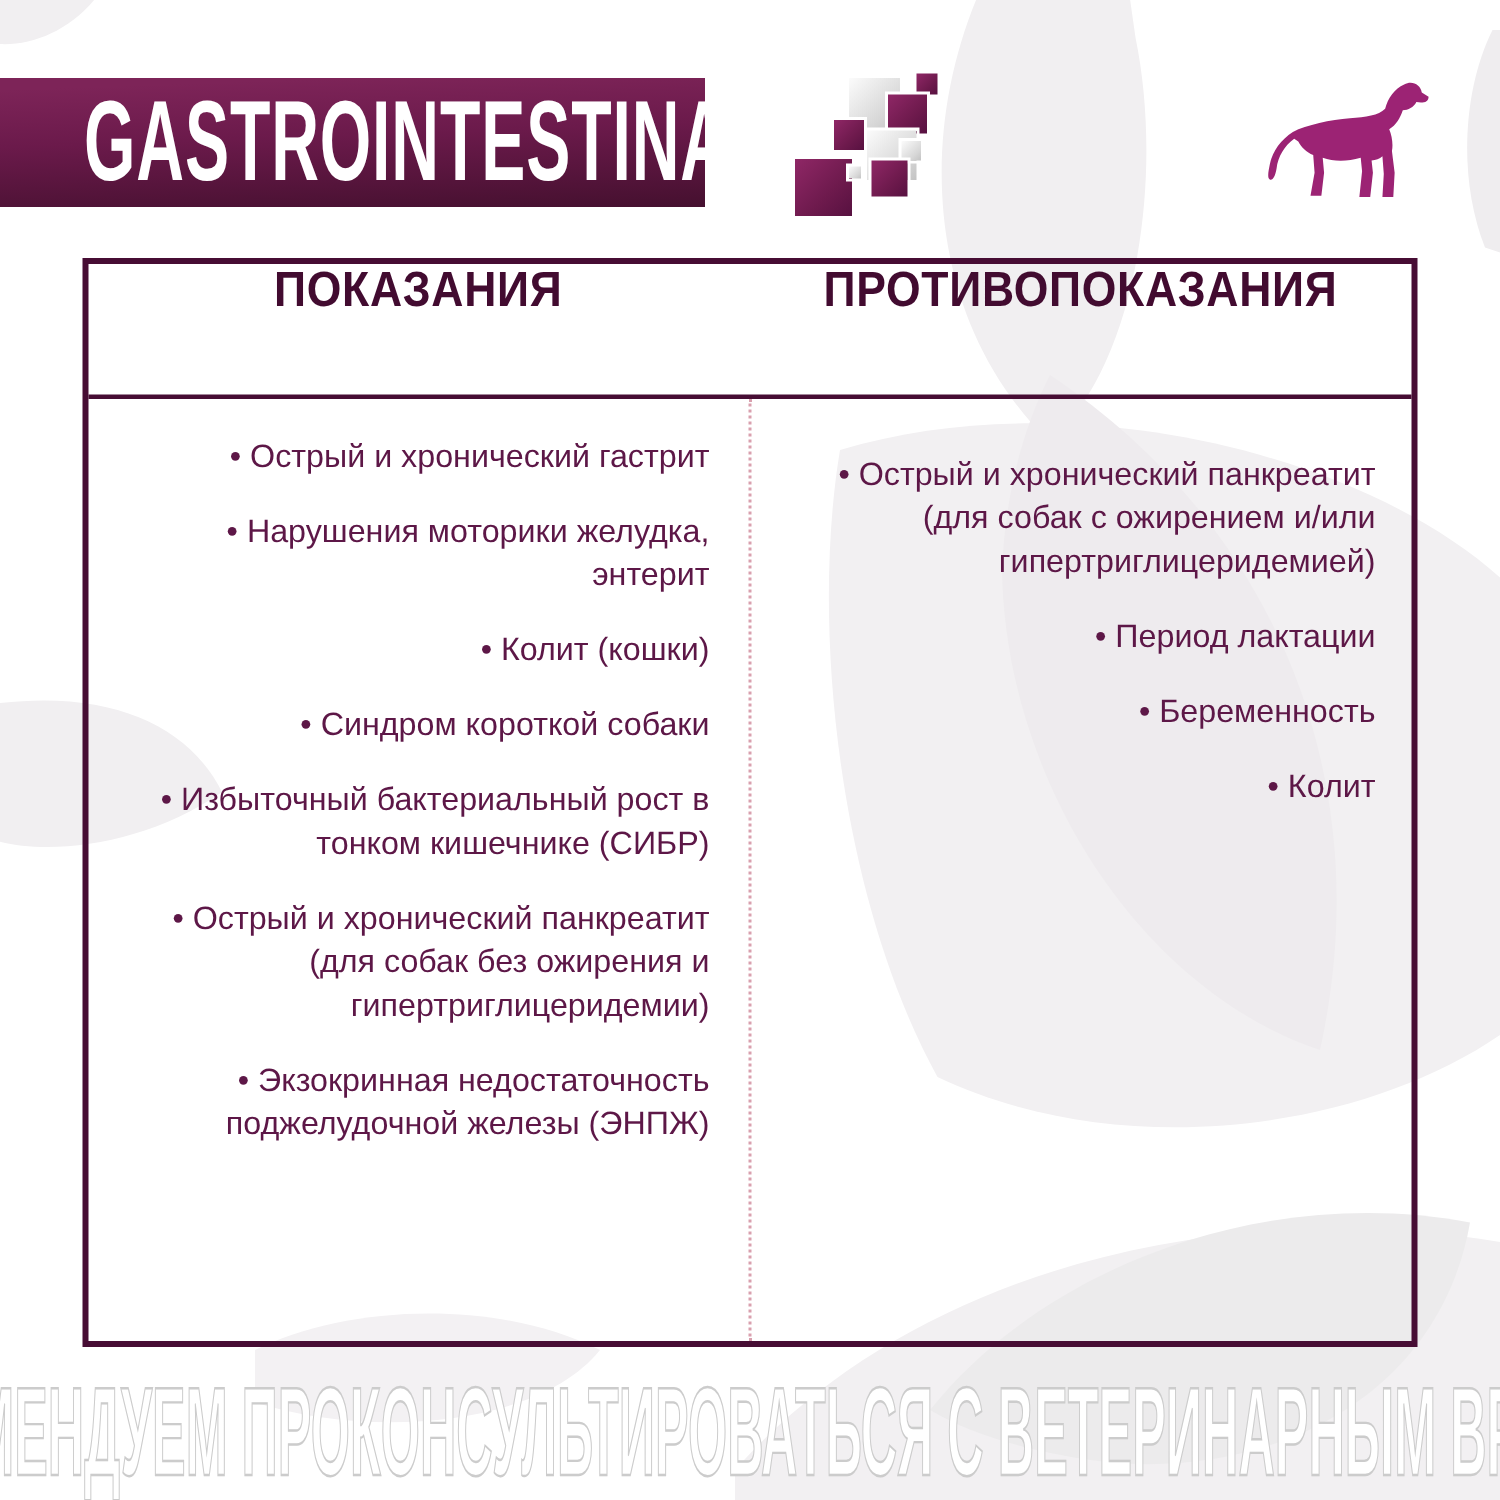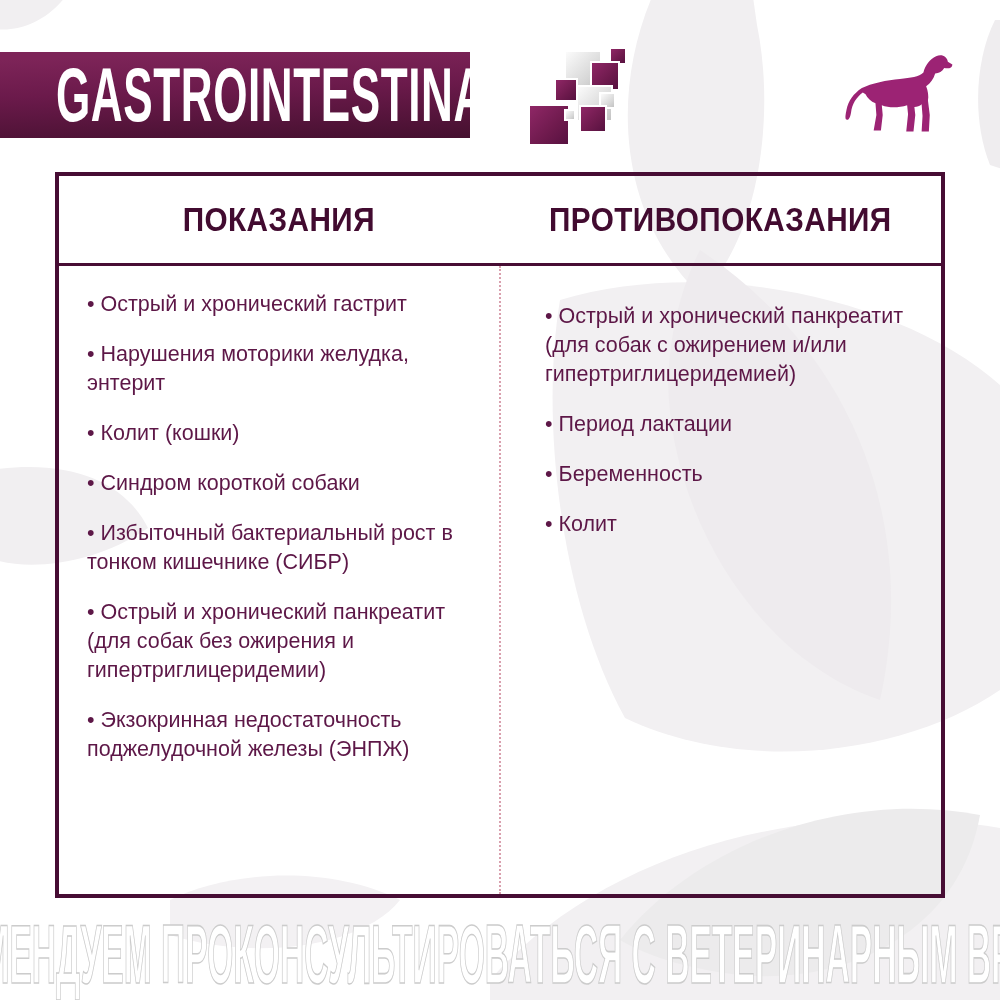--- a/index.html
+++ b/index.html
@@ -58,32 +58,32 @@
     border:4px solid var(--border,#470d34);
     z-index:2;
     display:flex;flex-direction:column;
     background:transparent;
   }
   .panel-header{
     display:flex;height:90px;flex:none;
     border-bottom:3px solid var(--border,#470d34);
   }
   .panel-header .cell{
-    flex:none;display:flex;align-items:center;justify-content:center;
+    flex:none;display:flex;justify-content:center;
   }
   .cell.left{width:440px;}
   .cell.right{flex:1;}
   .col-header{
     color:var(--heading,#420b30);
     font-weight:bold;font-size:33px;line-height:1;
     transform:scaleX(0.9);transform-origin:center;
     white-space:nowrap;letter-spacing:0.5px;
   }
   .panel-body{display:flex;flex:1;min-height:0;}
-  .column{flex:none;}
+  .column{flex:none;text-align:right;}
   .column.indications{width:440px;padding:24px 26px 0 28px;}
   .column.contraindications{
     flex:1;padding:36px 24px 0 44px;
     border-left:2px dotted var(--dash,#d9a0ae);
   }
   ul.items{list-style:none;}
   ul.items li{
     color:var(--bodyText,#5d1747);
     font-size:21.5px;line-height:29px;
     margin-bottom:21px;

